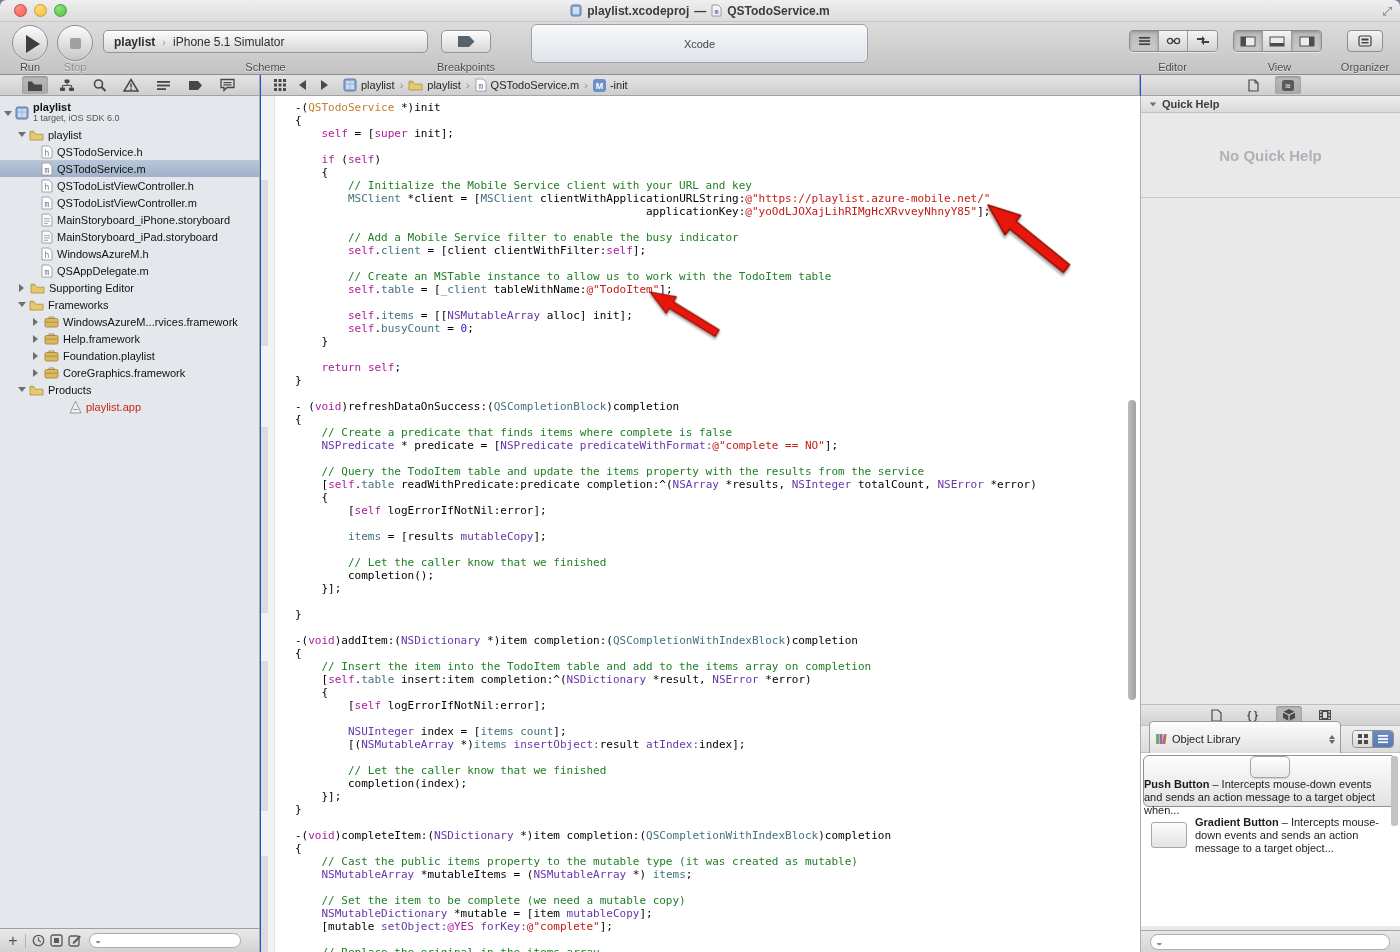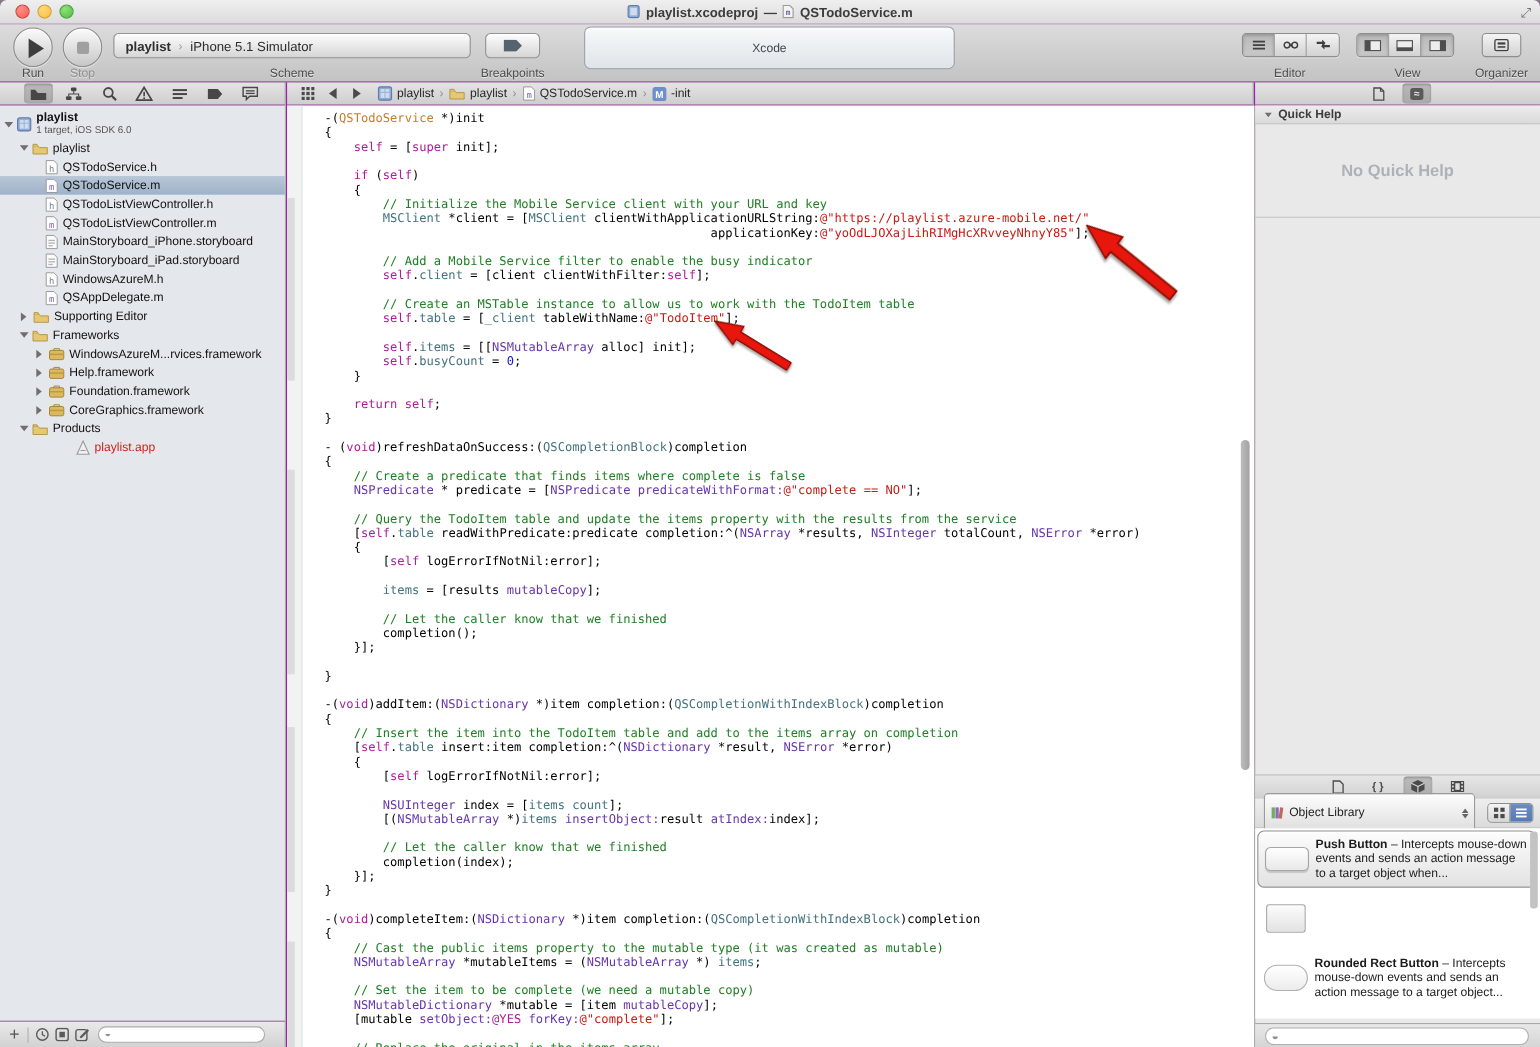--- a/index.html
+++ b/index.html
@@ -1,17 +1,17 @@
 <!DOCTYPE html>
 <html><head>
 <meta charset="utf-8">
 <style>
   html,body{margin:0;padding:0;background:#7e7e7e;}
   *{box-sizing:border-box;}
-  #window{position:relative;width:1400px;height:952px;background:#a21caf;overflow:hidden;
+  #window{position:relative;width:1400px;height:952px;background:#1d4ed8;overflow:hidden;
     border-radius:6px 6px 0 0;font-family:"Liberation Sans",sans-serif;}
   .abs{position:absolute;}
 
   
   #titlebar{left:0;top:0;width:1400px;height:22px;
     background:linear-gradient(#efefef,#dcdcdc);border-bottom:1px solid #c9c9c9;
     display:flex;align-items:center;justify-content:center;}
   .tl{position:absolute;top:4px;width:13px;height:13px;border-radius:50%;}
   #tl-close{left:14px;background:radial-gradient(circle at 35% 30%,#ff8f88,#f95a52);border:1px solid #ce4440;}
   #tl-min{left:34px;background:radial-gradient(circle at 35% 30%,#ffd97a,#f8b question:#f8bc3c);background:radial-gradient(circle at 35% 30%,#ffd97a,#f8bc3c);border:1px solid #d39e33;}
@@ -536,21 +536,21 @@
         </div>
         <div class="trow" style="padding-left: 32px;">
           <span class="disc closed"></span>
           <span class="tico">
             <svg width="15" height="13">
               <rect x="1" y="3.5" width="13" height="8.5" rx="1.5" fill="#dcb95e" stroke="#a3863c" stroke-width="0.9"></rect>
               <path d="M5 3.5 V2 H10 V3.5" fill="none" stroke="#a3863c" stroke-width="0.9"></path>
               <rect x="1" y="6.5" width="13" height="1.3" fill="#b99a45"></rect>
             </svg>
           </span>
-          <span class="lbl">Foundation.framework</span>
+          <span class="lbl">Foundation.playlist</span>
         </div>
         <div class="trow" style="padding-left: 32px;">
           <span class="disc closed"></span>
           <span class="tico">
             <svg width="15" height="13">
               <rect x="1" y="3.5" width="13" height="8.5" rx="1.5" fill="#dcb95e" stroke="#a3863c" stroke-width="0.9"></rect>
               <path d="M5 3.5 V2 H10 V3.5" fill="none" stroke="#a3863c" stroke-width="0.9"></path>
               <rect x="1" y="6.5" width="13" height="1.3" fill="#b99a45"></rect>
             </svg>
           </span>
@@ -686,36 +686,31 @@
                 <rect x="0" y="1" width="10" height="1.7"></rect>
                 <rect x="0" y="4.2" width="10" height="1.7"></rect>
                 <rect x="0" y="7.4" width="10" height="1.7"></rect>
               </g>
             </svg>
           </button>
       </div>
     </div>
 
     <div id="liblist">
-        <div class="librow sel" style="top: 2px;">
+        <div class="librow sel" style="top: 2px; flex-direction: column;">
           <span class="thumbbox">
             <span class="thumb-push"></span>
           </span>
           <span class="txt"><b>Push Button</b> – Intercepts mouse-down events and sends an action message to a target object when...</span>
         </div>
         <div class="librow" style="top: 56px;">
           <span class="thumbbox">
             <span class="thumb-gradient"></span>
           </span>
-        </div>
-        <div class="librow" style="top: 110px;">
-          <span class="thumbbox">
-            <span class="thumb-rounded"></span>
-          </span>
-          <span class="txt"><b>Rounded Rect Button</b> – Intercepts mouse-down events and sends an action message to a target object...</span>
+          <span class="txt"><b>Gradient Button</b> – Intercepts mouse-down events and sends an action message to a target object...</span>
         </div>
         <div class="librow" style="top: 164px;"></div>
       </div>
     <div id="libscroll"></div>
 
     <div id="libsearchbar">
       <span class="searchfield">
           <span>◒</span>
         </span>
     </div>

